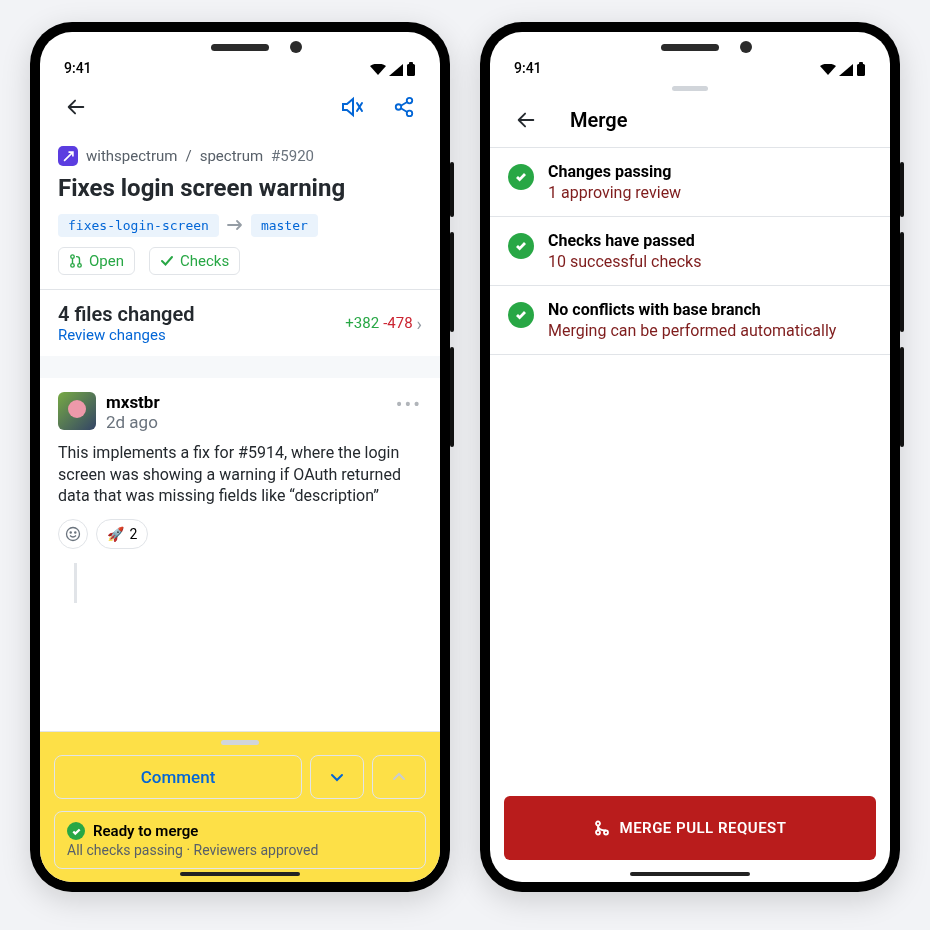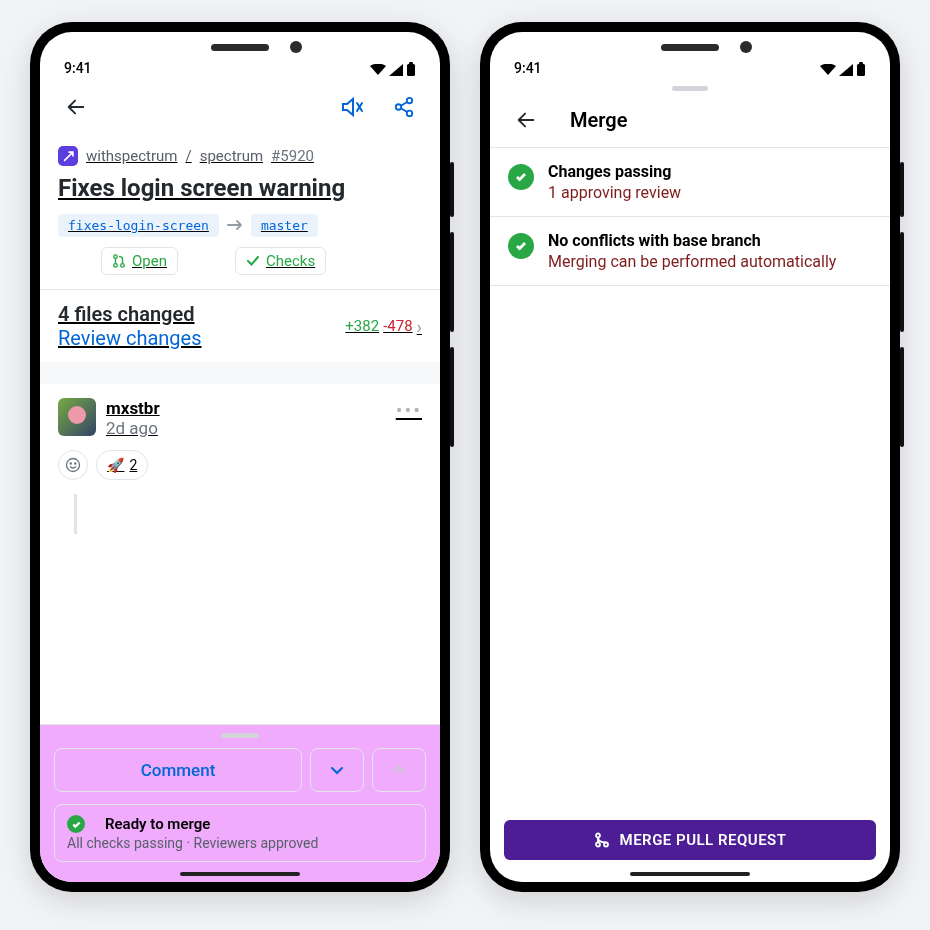--- a/index.html
+++ b/index.html
@@ -69,36 +69,36 @@
     display: flex;
     align-items: center;
     padding: 0 18px;
     gap: 16px;
   }
   .header .spacer { flex: 1; }
   .header .title { font-size: 20px; font-weight: 600; margin-left:10px;}
   .icon-btn { width: 36px; height: 36px; display:flex; align-items:center; justify-content:center; border-radius:50%; cursor:pointer;}
   .blue { color:#0366d6; }
 
-  .content { padding: 4px 18px 0 18px; text-decoration: underline; }
+  .content { padding: 4px 18px 0 18px; }
   .breadcrumb { display:flex; align-items:center; gap:8px; color:#586069; font-size:15px; margin-top:8px; margin-bottom:8px;}
   .app-icon { width:20px; height:20px; background:#5b3de0; border-radius:5px; display:inline-flex; align-items:center; justify-content:center;}
   .app-icon svg { width:11px; height:11px; fill:#fff;}
   h1.pr-title { font-size: 24px; font-weight: 700; color:#24292e; margin-bottom:12px;}
   .branch-row { display:flex; align-items:center; gap:8px; margin-bottom:10px;}
   .branch-chip { background:#eaf3fc; color:#0366d6; font-family:"SFMono-Regular",Consolas,monospace; font-size:13px; padding:4px 10px; border-radius:4px;}
   .arrow { color:#959da5; }
   .status-row { display:flex; gap:14px; margin-bottom:14px;}
-  .status-chip { display:flex; align-items:center; gap:6px; color:#28a745; font-size:15px; border:1px solid #e1e4e8; padding:4px 10px; border-radius:6px;margin-left:43px;}
+  .status-chip { display:flex; align-items:center; gap:6px; color:#28a745; font-size:15px; border:1px solid #e1e4e8; padding:4px 10px; border-radius:6px;}
   .status-chip.open svg { width:14px; height:14px; }
 
   .divider { height:1px; background:#e1e4e8; margin: 0 -18px;}
   .files-row { display:flex; align-items:center; justify-content:space-between; padding:12px 0;}
   .files-left .label { font-weight:600; font-size:20px; color:#24292e;}
-  .files-left .link { color:#0366d6; font-size:20px;}
+  .files-left .link { color:#0366d6; font-size:15px;}
   .diff-stats { display:flex; align-items:center; gap:4px; font-size:15px;}
   .diff-stats .add { color:#28a745;}
   .diff-stats .del { color:#cb2431;}
   .chev-r { color:#959da5; font-size:18px;}
 
   .gap-strip { height:22px; background:#f6f8fa; margin:0 -18px;}
 
   .comment-card { padding:14px 0 0 0;}
   .comment-head { display:flex; align-items:flex-start; gap:10px;}
   .avatar { width:38px; height:38px; border-radius:6px; background:linear-gradient(135deg,#7a4,#346); position:relative; overflow:hidden;}
@@ -107,43 +107,43 @@
   .comment-meta .time { color:#6a737d; font-size:17px;}
   .dots { color:#b1b5ba; font-size:20px; letter-spacing:2px; margin-left:auto; }
   .comment-body { font-size:16px; line-height:1.35; color:#24292e; margin-top:10px;}
   .reactions { display:flex; gap:8px; margin-top:12px;}
   .react-add { width:30px; height:30px; border:1px solid #e1e4e8; border-radius:50%; display:flex; align-items:center; justify-content:center; color:#6a737d; font-size:15px;}
   .react-pill { display:flex; align-items:center; gap:5px; border:1px solid #e1e4e8; border-radius:16px; padding:3px 10px; font-size:14px;}
 
   .timeline-gap { height:40px; position:relative; margin: 14px -18px 0 -18px; }
   .timeline-gap::before { content:""; position:absolute; left:34px; top:0; bottom:0; width:3px; background:#e1e4e8;}
 
-  .bottom-sheet { position:absolute; left:0; right:0; bottom:0; background:#f0abfc; border-top:1px solid #e1e4e8; padding:8px 14px 20px 14px;}
+  .bottom-sheet { position:absolute; left:0; right:0; bottom:0; background:#fde047; border-top:1px solid #e1e4e8; padding:8px 14px 13px 14px;}
   .handle { width:38px; height:5px; background:#d1d5da; border-radius:3px; margin:0 auto 10px auto;}
   .comment-nav { display:flex; gap:8px;}
   .comment-btn { flex:1; border:1px solid #e1e4e8; border-radius:8px; height:44px; display:flex; align-items:center; justify-content:center; font-size:17px; font-weight:500; color:#0366d6; cursor:pointer;}
   .nav-btn { width:54px; border:1px solid #e1e4e8; border-radius:8px; height:44px; display:flex; align-items:center; justify-content:center; cursor:pointer;}
   .nav-btn.disabled { color:#c9ccd1;}
   .merge-status { margin-top:12px; border:1px solid #e1e4e8; border-radius:8px; padding:10px 12px;}
-  .merge-status .row1{ display:flex; align-items:center; gap:20px; font-weight:600; font-size:15px;}
+  .merge-status .row1{ display:flex; align-items:center; gap:8px; font-weight:600; font-size:15px;}
   .merge-status .row2{ color:#586069; font-size:14px; margin-top:2px;}
   .check-circle{ width:18px;height:18px; background:#28a745;border-radius:50%; display:flex;align-items:center;justify-content:center;}
   .check-circle svg{width:11px;height:11px;stroke:#fff;stroke-width:2.5;fill:none;}
 
   .home-ind { position:absolute; bottom:6px; left:50%; transform:translateX(-50%); width:120px; height:4px; background:#222; border-radius:3px;}
 
   
   .merge-list { }
   .merge-item { display:flex; gap:14px; padding:14px 18px; border-bottom:1px solid #e1e4e8;}
   .merge-item:last-child { border-bottom:1px solid #e1e4e8;}
   .big-check { width:26px;height:26px;background:#28a745;border-radius:50%;flex-shrink:0;display:flex;align-items:center;justify-content:center;margin-top:2px;}
   .big-check svg{width:14px;height:14px;stroke:#fff;stroke-width:2.8;fill:none;}
   .merge-item .t { font-weight:700; font-size:16px;}
   .merge-item .s { color:#7f1d1d; font-size:16px; margin-top:2px;}
-  .merge-cta { position:absolute; left:14px; right:14px; bottom:22px; height:40px; background:#4c1d95; border-radius:6px; color:#fff; display:flex; align-items:center; justify-content:center; gap:10px; font-weight:600; letter-spacing:.5px; font-size:15px; cursor:pointer;}
+  .merge-cta { position:absolute; left:14px; right:14px; bottom:22px; height:64px; background:#b91c1c; border-radius:6px; color:#fff; display:flex; align-items:center; justify-content:center; gap:10px; font-weight:600; letter-spacing:.5px; font-size:15px; cursor:pointer;}
   .merge-cta svg{width:16px;height:16px;stroke:#fff;fill:none;stroke-width:1.8;}
 
   .sheet-handle-top { width:36px; height:5px; background:#d1d5da; border-radius:3px; margin:6px auto 2px auto;}
 </style>
 </head>
 <body>
 
 <div class="phone">
   <div class="side-btn a"></div>
     <div class="side-btn b"></div>
@@ -246,20 +246,21 @@
 
       <div class="comment-card">
         <div class="comment-head">
           <div class="avatar"></div>
           <div class="comment-meta">
             <div class="name">mxstbr</div>
             <div class="time">2d ago</div>
           </div>
           <span class="dots">•••</span>
         </div>
+        <div class="comment-body">This implements a fix for #5914, where the login screen was showing a warning if OAuth returned data that was missing fields like “description”</div>
         <div class="reactions">
           <span class="react-add">
             <svg width="16" height="16" viewBox="0 0 16 16" fill="none" stroke="#6a737d" stroke-width="1.3">
                 <circle cx="8" cy="8" r="6.5"></circle>
                 <circle cx="5.7" cy="6.5" r="0.6" fill="#6a737d"></circle>
                 <circle cx="10.3" cy="6.5" r="0.6" fill="#6a737d"></circle>
                 <path d="M5 9.5q3 3 6 0"></path>
               </svg>
           </span>
           <span class="react-pill">
@@ -354,20 +355,31 @@
           <div class="s">1 approving review</div>
         </div>
       </div>
       <div class="merge-item">
         <div class="big-check">
             <svg viewBox="0 0 14 14">
               <path d="M3 7l2.6 2.6L11 4"></path>
             </svg>
           </div>
         <div>
+          <div class="t">Checks have passed</div>
+          <div class="s">10 successful checks</div>
+        </div>
+      </div>
+      <div class="merge-item">
+        <div class="big-check">
+            <svg viewBox="0 0 14 14">
+              <path d="M3 7l2.6 2.6L11 4"></path>
+            </svg>
+          </div>
+        <div>
           <div class="t">No conflicts with base branch</div>
           <div class="s">Merging can be performed automatically</div>
         </div>
       </div>
     </div>
 
     <div class="merge-cta">
       <svg viewBox="0 0 16 16">
           <circle cx="4" cy="3.5" r="2"></circle>
           <circle cx="4" cy="12.5" r="2"></circle>

